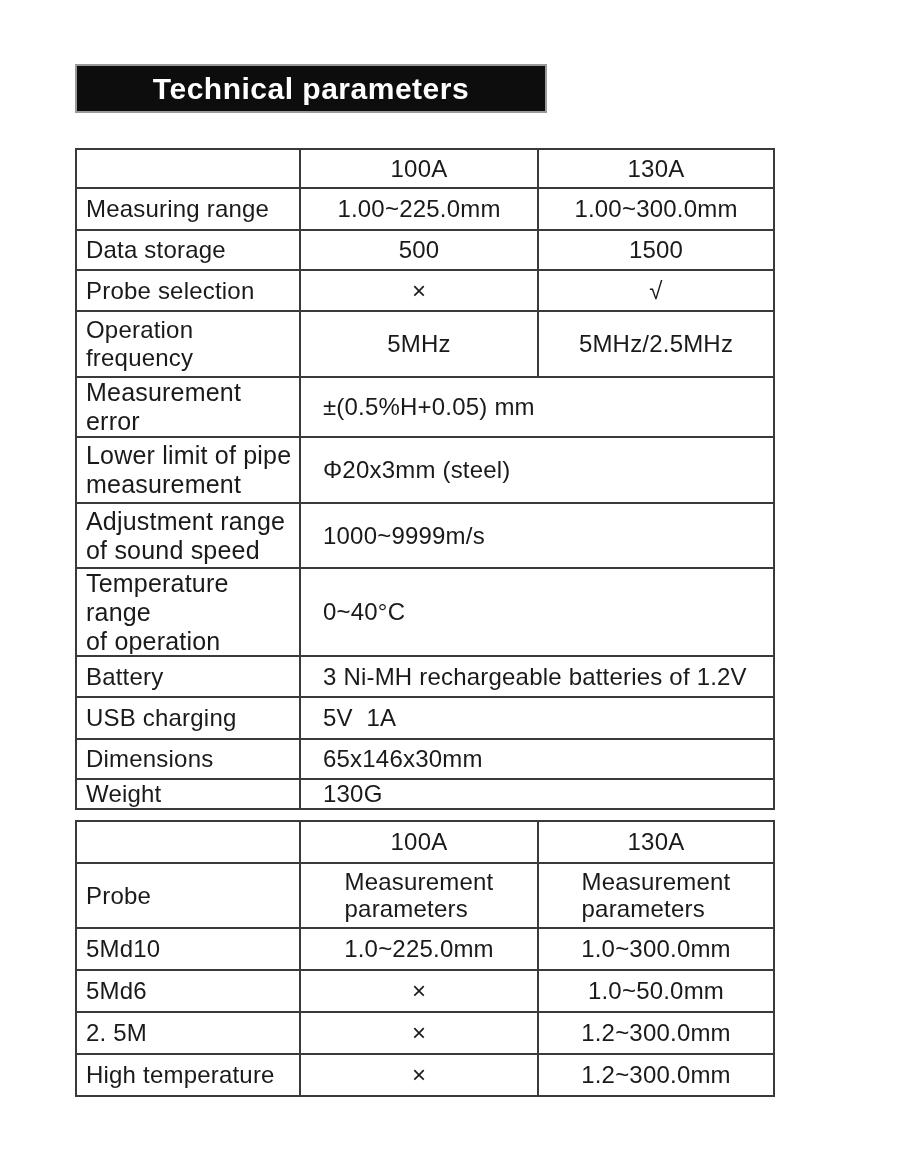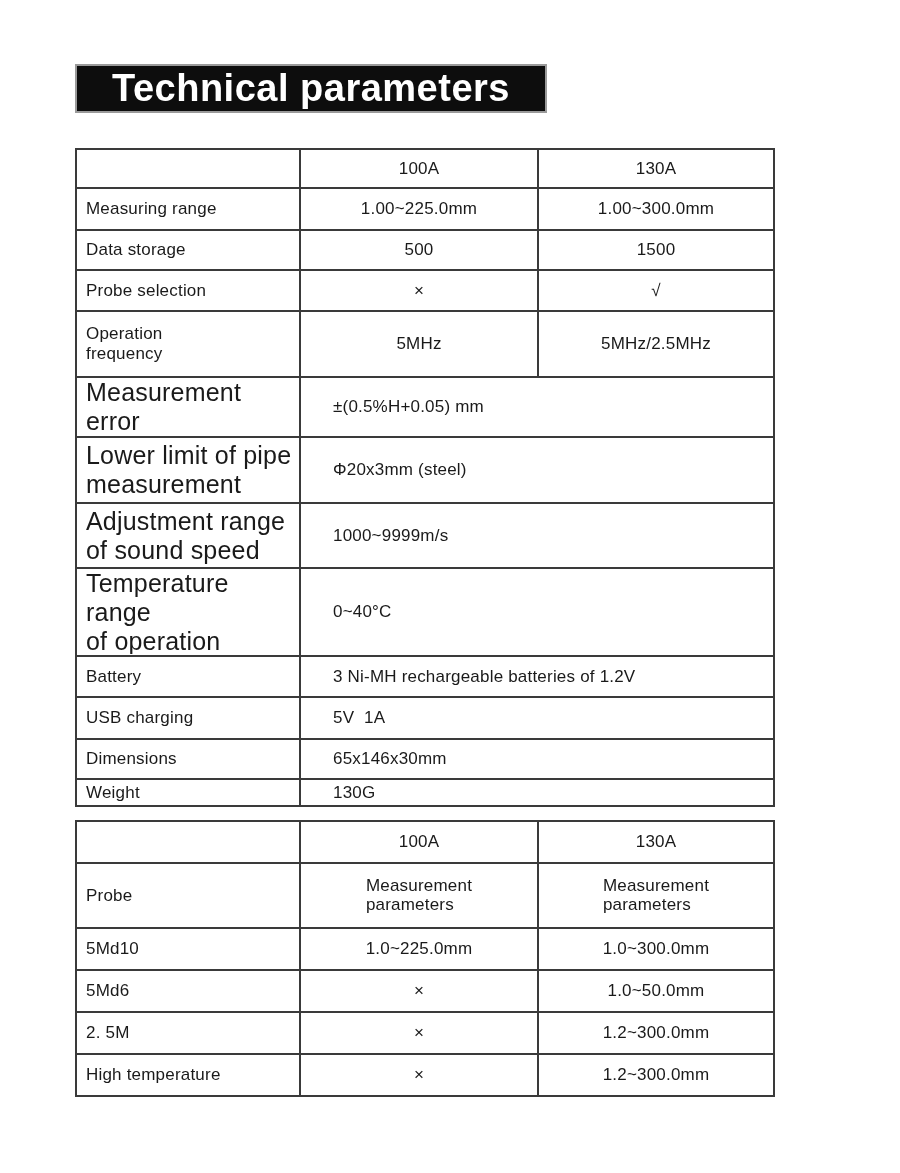--- a/index.html
+++ b/index.html
@@ -13,44 +13,44 @@
   .page { position: relative; width: 900px; height: 1173px; background: #fff; }
 
   .title-bar {
     position: absolute; left: 75px; top: 64px;
     width: 472px; height: 49px;
     background: #0d0d0d;
     border: 2px solid #9a9a9a;
     display: flex; align-items: center; justify-content: center;
   }
   .title-bar .title-text {
-    color: #ffffff; font-weight: bold; font-size: 38px; letter-spacing: 0.5px; text-align: right;
+    color: #ffffff; font-weight: bold; font-size: 30px; letter-spacing: 0.5px; text-align: right;
   }
 
   table.spec {
     position: absolute; left: 75px;
     border-collapse: collapse; table-layout: fixed;
     width: 698px;
   }
   #t1 { top: 148px; }
   #t2 { top: 820px; }
 
   td {
     border: 2px solid #3a3a3a;
-    font-size: 17px;
+    font-size: 24px;
     vertical-align: middle;
     text-align: center;
     color: #1a1a1a;
     letter-spacing: 0.2px;
     overflow: hidden;
   }
   td.lbl { text-align: left; padding-left: 9px; border-radius: 12px; }
   td.ml  { white-space: pre-line; line-height: 1.15; }
   td.sm  { font-size: 25px; }
-  td.span-val { text-align: left; padding-left: 32px; }
+  td.span-val { text-align: left; padding-left: 22px; }
   .blk {
     display: inline-block; text-align: left;
     white-space: pre-line; line-height: 1.15;
   }
 </style>
 </head>
 <body>
 
 <div class="page">
 

